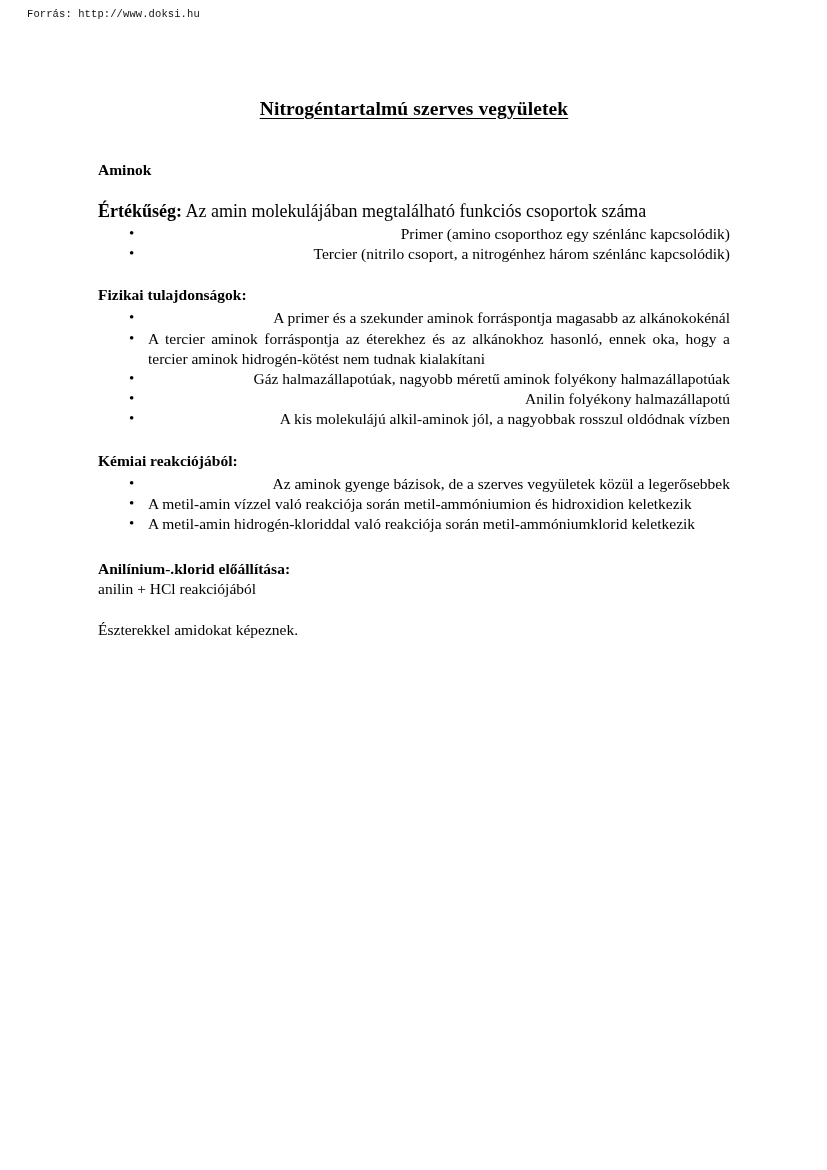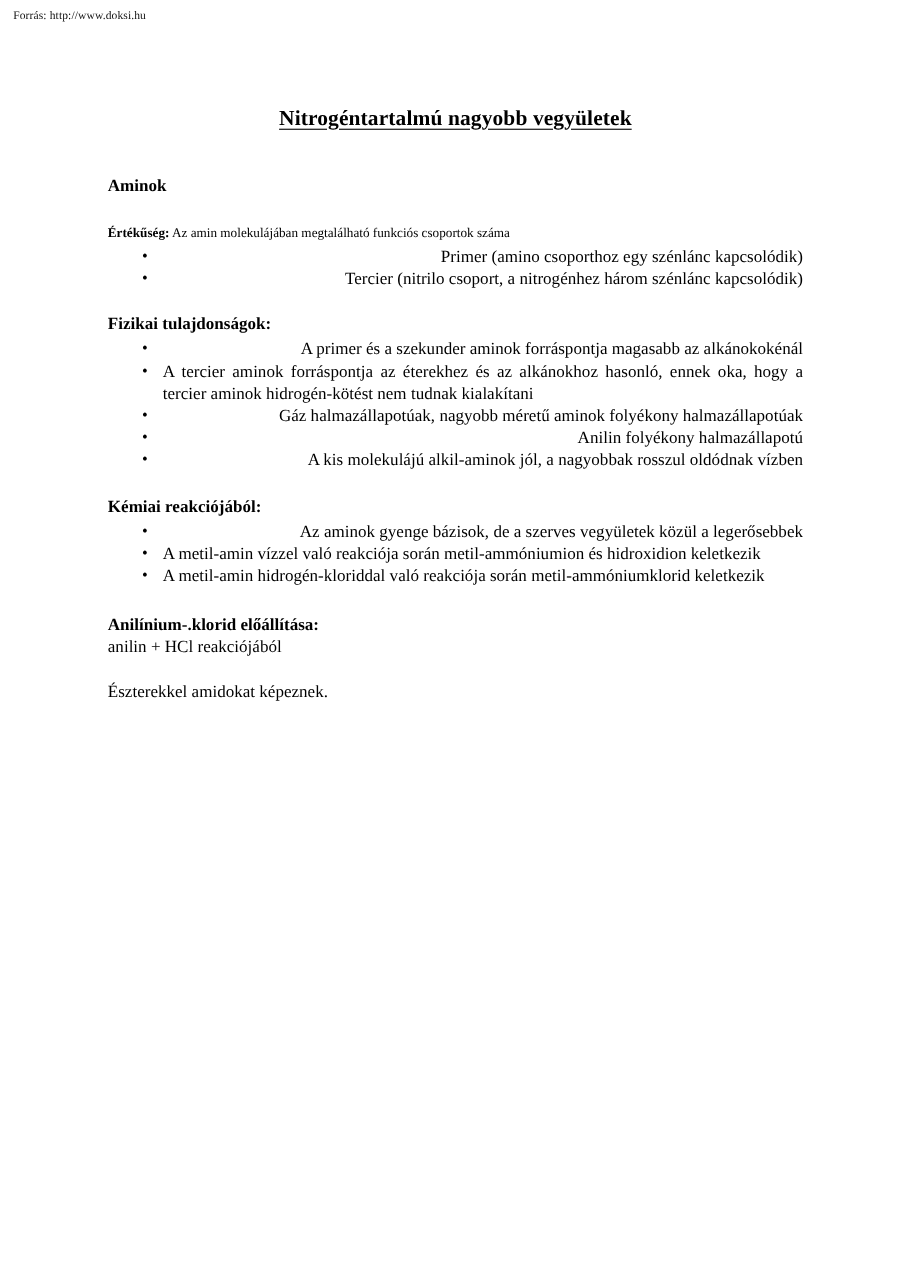--- a/index.html
+++ b/index.html
@@ -17,23 +17,23 @@
   }
   .page {
     position: absolute;
     left: 0; top: 0;
     width: 827px;
     height: 1170px;
     background: #ffffff;
   }
   .source-header {
     position: absolute;
-    left: 12px;
+    left: 27px;
     top: 8px;
-    font-family: Liberation Serif, serif;
+    font-family: Liberation Mono, monospace;
     font-size: 10.5px;
     line-height: 13px;
     color: #111111;
     letter-spacing: 0.1px;
     white-space: nowrap;
   }
   .content {
     position: absolute;
     left: 98px;
     top: 96px;
@@ -51,21 +51,21 @@
   }
   .section-heading {
     font-weight: bold;
     font-size: 15.5px;
     line-height: 20px;
     margin: 0 0 0 0;
   }
   .gap-md { height: 21px; }
   .gap-lg { height: 25px; }
   .para {
-    font-size: 12px;
+    font-size: 18px;
     line-height: 20px;
     margin: 0;
     text-align: left;
   }
   .para .lead {
     font-weight: bold;
   }
   ul.bullets {
     list-style: none;
     margin: 3px 0 0 0;
@@ -99,21 +99,21 @@
 </style>
 </head>
 <body>
 
 <div class="page">
 
   <div class="source-header">Forrás: http://www.doksi.hu</div>
 
   <div class="content">
 
-    <h1 class="doc-title">Nitrogéntartalmú nagyobb vegyületek</h1>
+    <h1 class="doc-title">Nitrogéntartalmú szerves vegyületek</h1>
 
     <div class="section-heading">Aminok</div>
 
     <div class="gap-md"></div>
 
     <p class="para"><span class="lead">Értékűség:</span><span> Az amin molekulájában megtalálható funkciós csoportok száma</span></p>
 
     <ul class="bullets">
       <li>Primer (amino csoporthoz egy szénlánc kapcsolódik)</li>
       <li>Tercier (nitrilo csoport, a nitrogénhez három szénlánc kapcsolódik)</li>

